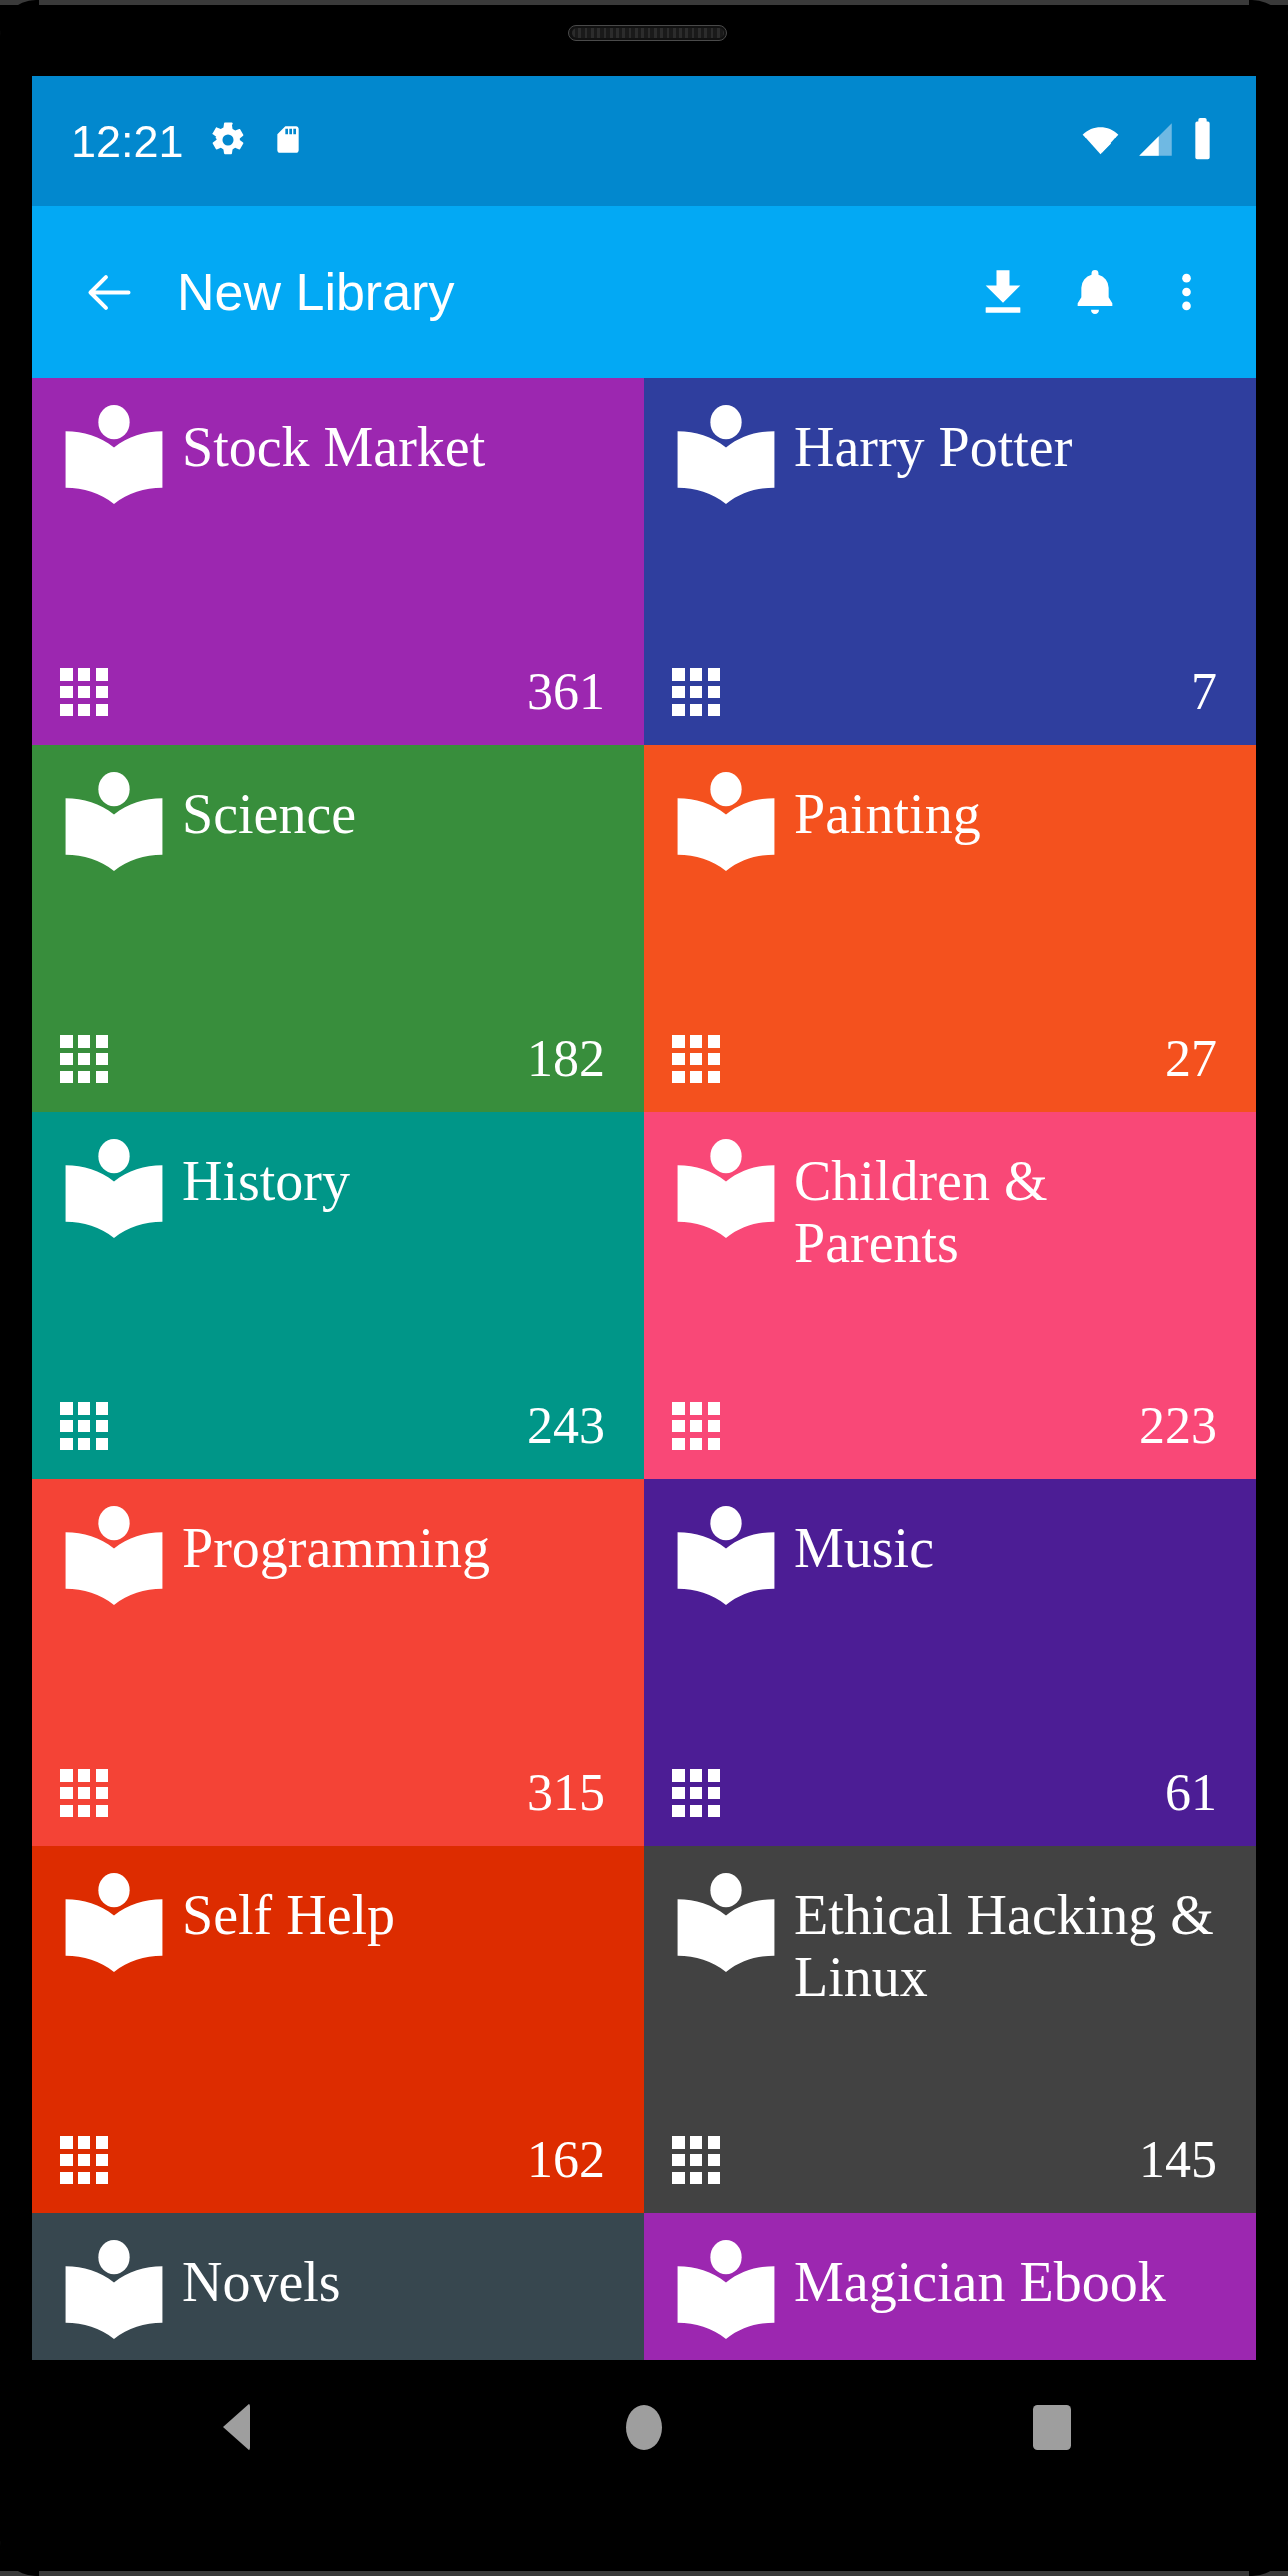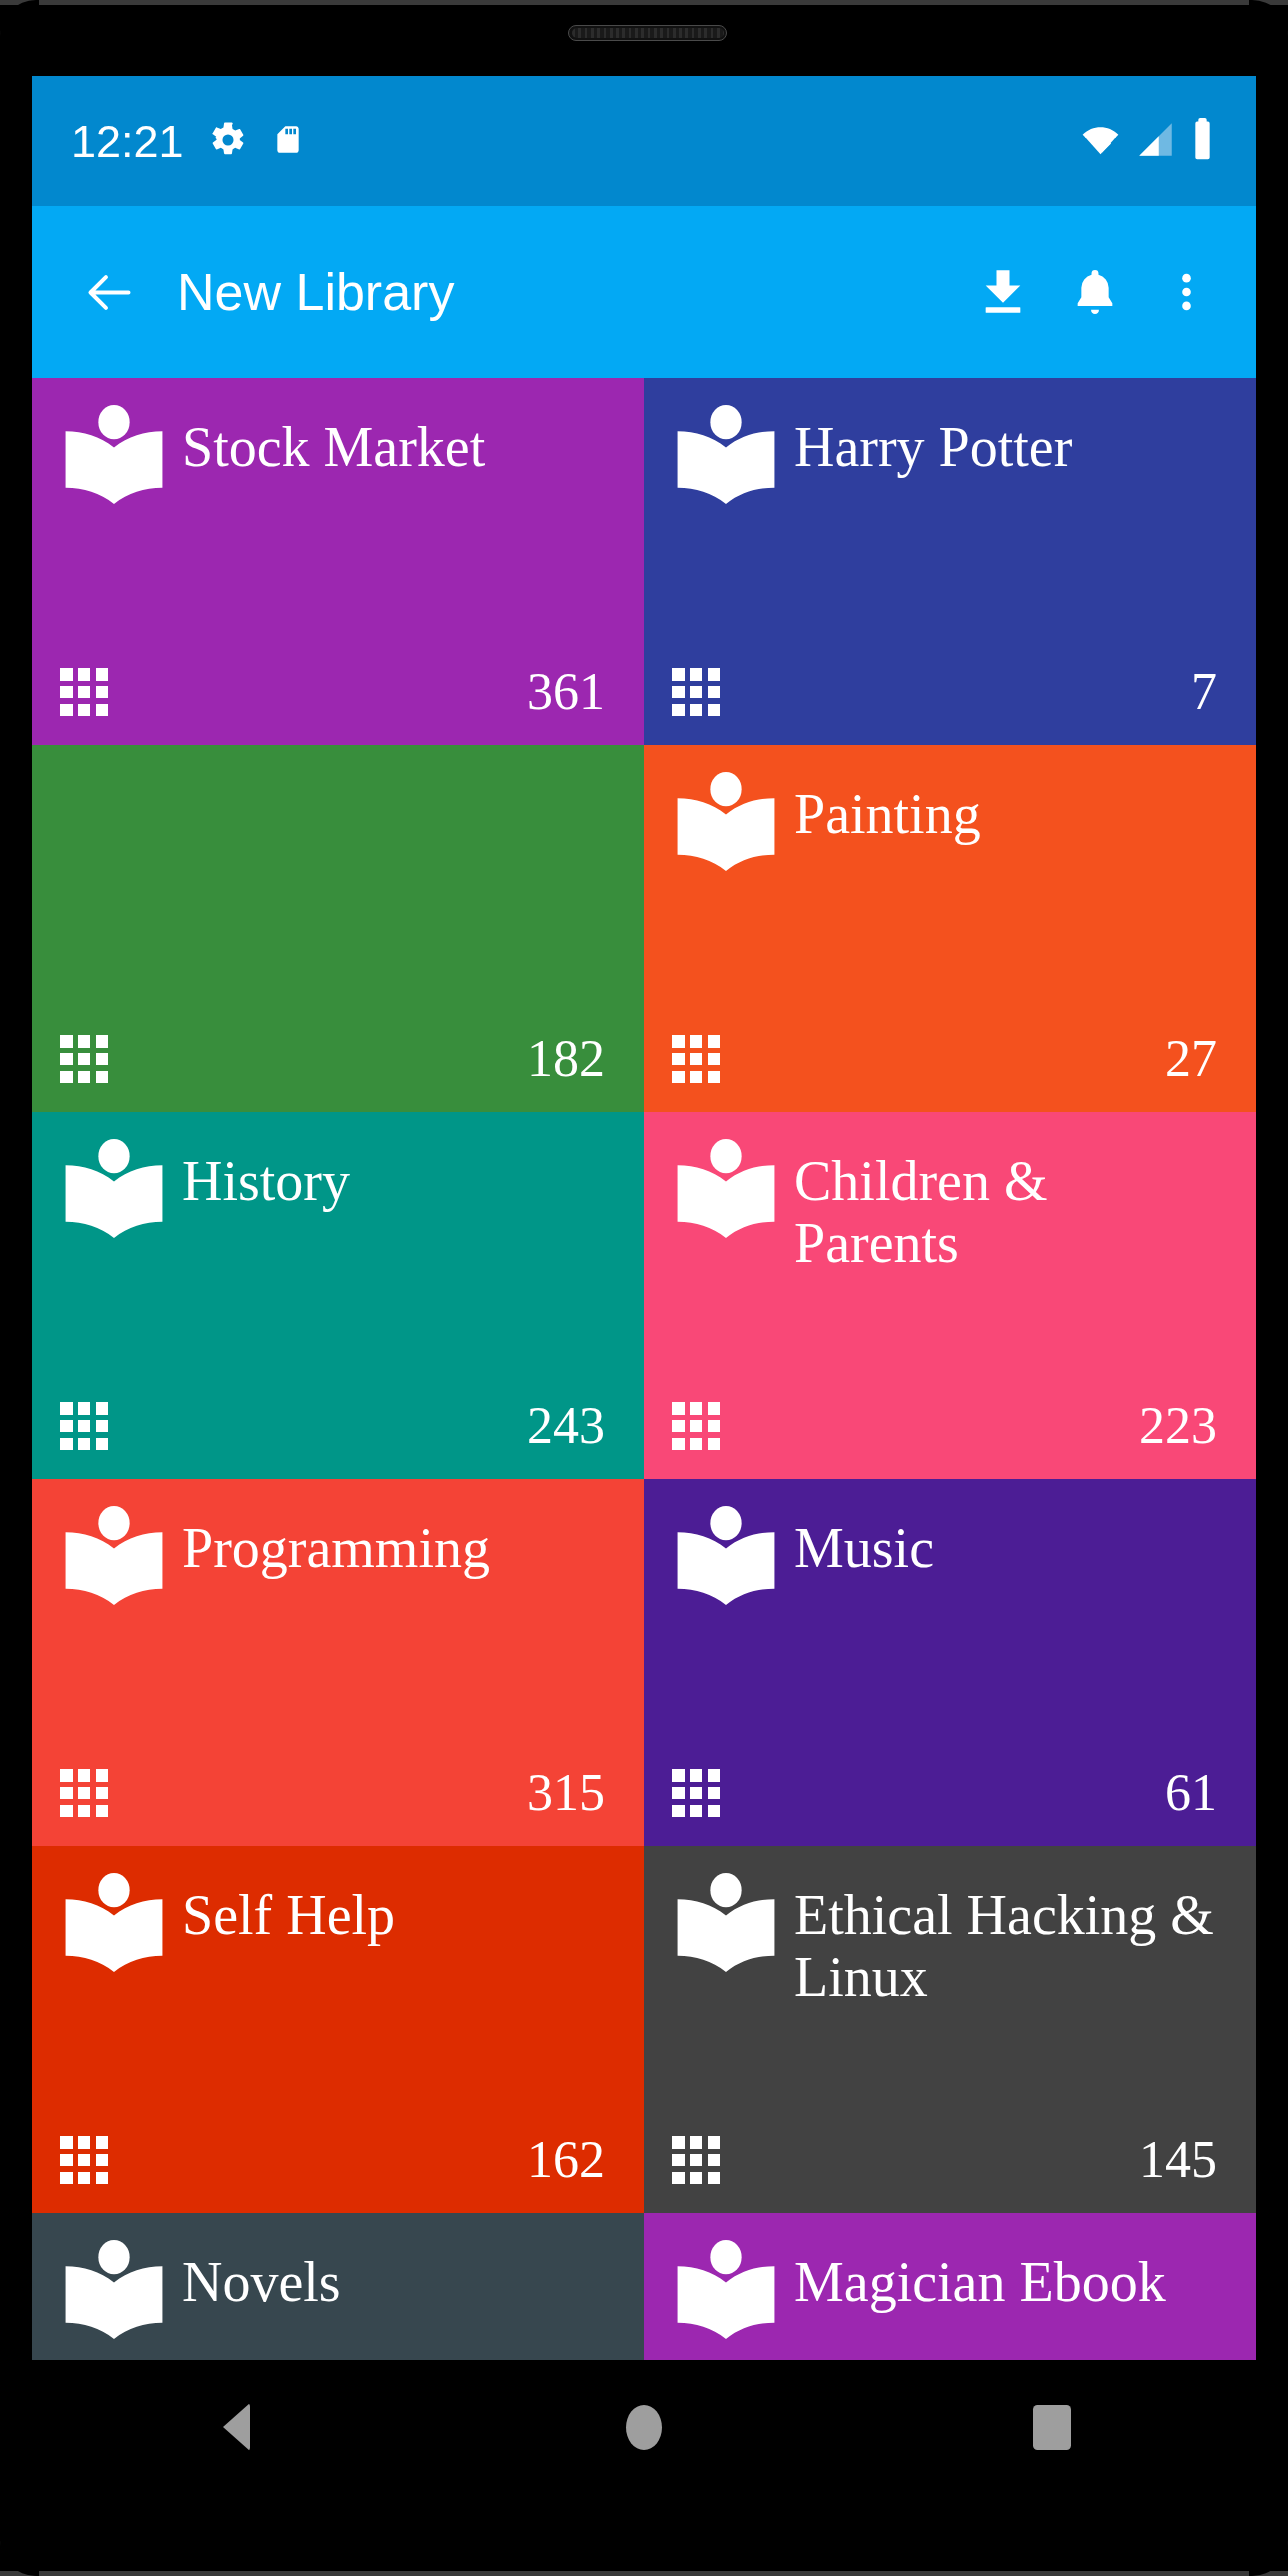--- a/index.html
+++ b/index.html
@@ -388,20 +388,27 @@
               <i></i>
               <i></i>
               <i></i>
               <i></i>
               <i></i>
             </span>
             <span class="tile-count">7</span>
           </div>
         </div>
         <div class="tile" style="background: rgb(56, 142, 60);">
+          <div class="tile-top">
+            <span class="book-icon"><svg viewBox="0 0 100 112" width="104" height="113">
+                <ellipse cx="50" cy="17" rx="15.5" ry="17" fill="#ffffff"></ellipse>
+                <path fill="#ffffff" d="M2 26c18 0 34 5 48 16 14-11 30-16 48-16v56c-18 0-34 5-48 16-14-11-30-16-48-16V26z"></path>
+              </svg></span>
+            <div class="tile-title">Science</div>
+          </div>
           <div class="tile-bottom">
             <span class="grid-icon">
               <i></i>
               <i></i>
               <i></i>
               <i></i>
               <i></i>
               <i></i>
               <i></i>
               <i></i>

